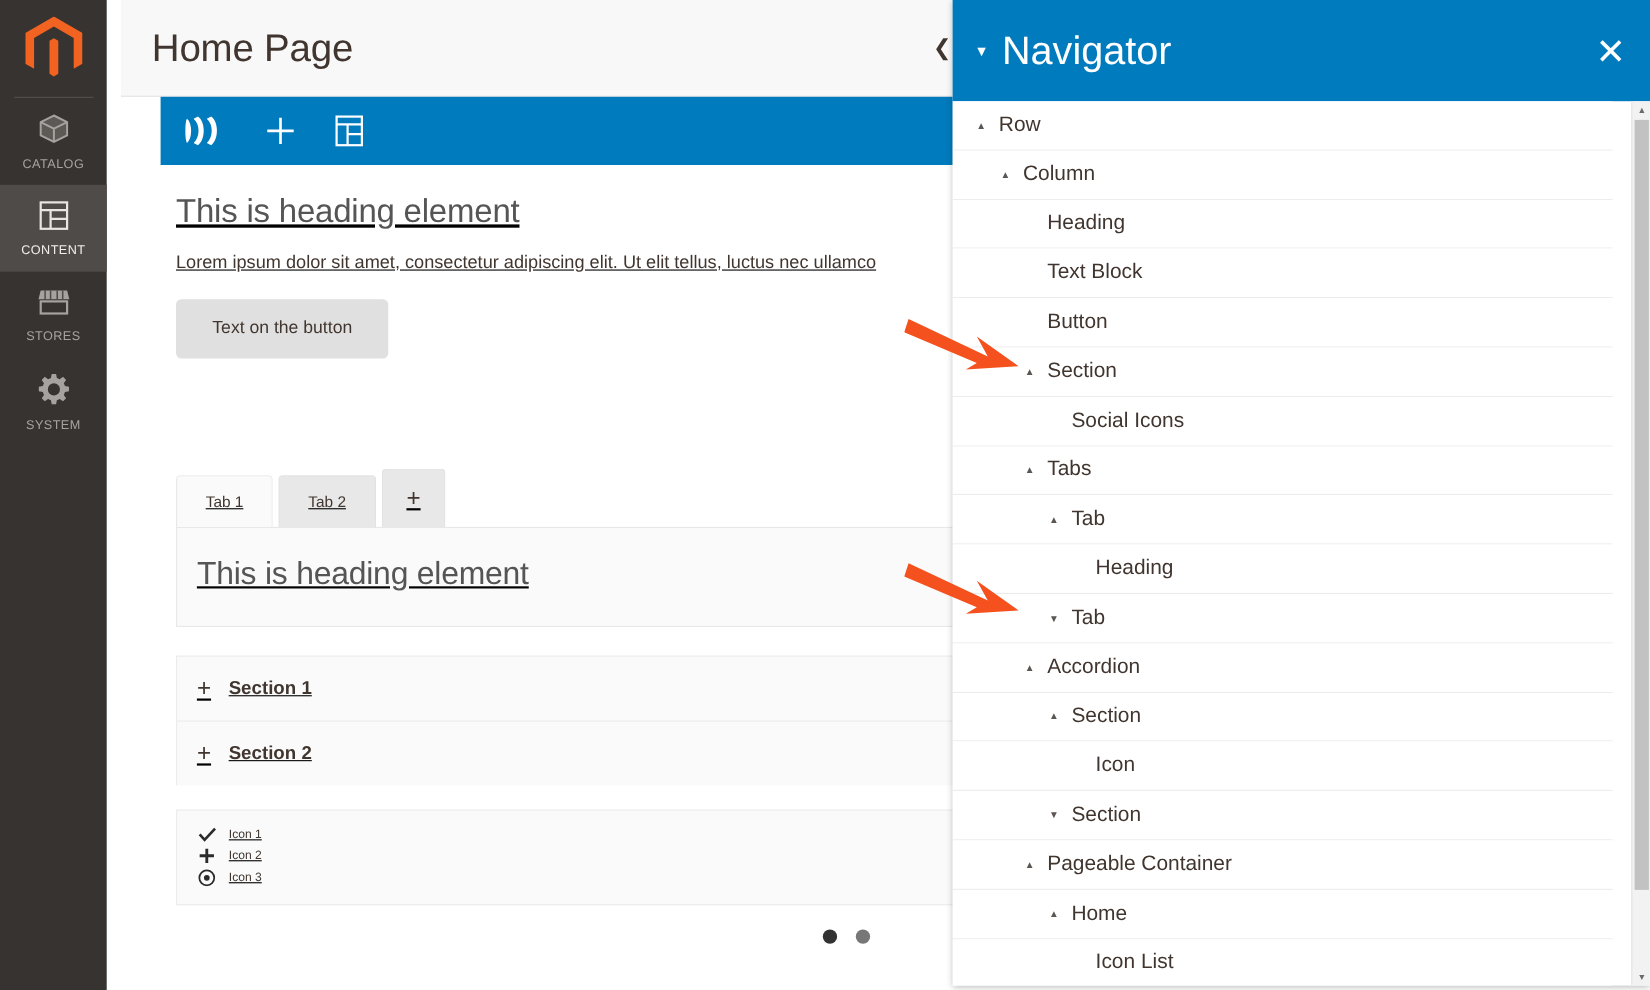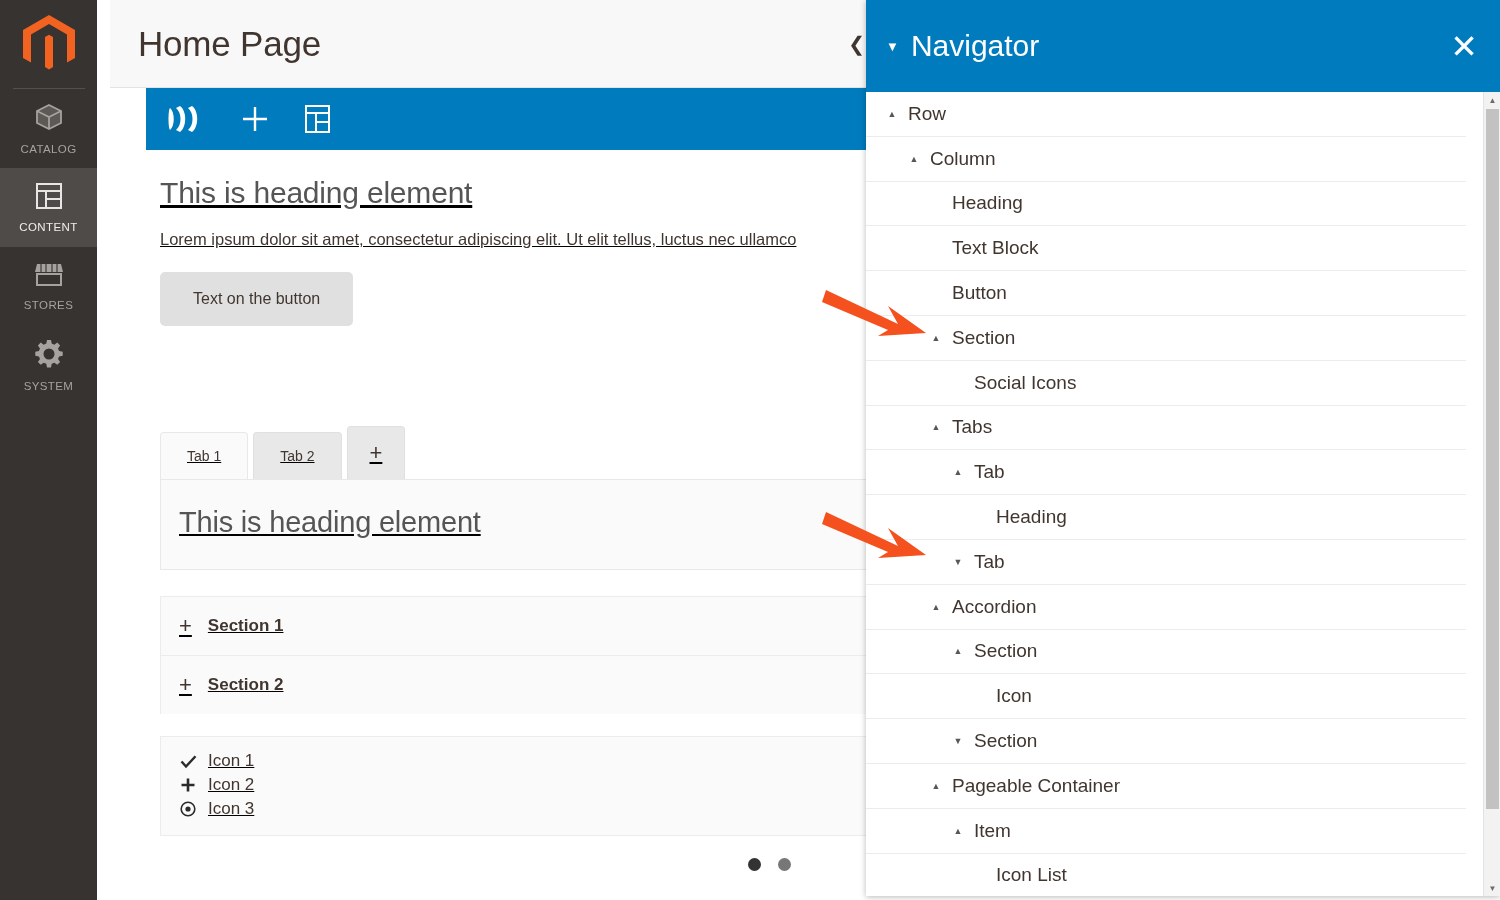--- a/index.html
+++ b/index.html
@@ -137,21 +137,21 @@
     font-size: 30px; line-height: 1; font-weight: 300;
   }
 
   
   .icon-list {
     margin-top: 22px; background: #fafafa; border: 1px solid #ececec;
     padding: 12px 18px 14px 18px;
   }
   .icon-list-item {
     display: flex; align-items: center; gap: 11px;
-    font-size: 17px; color: #41362f; padding: 2px 0;
+    font-size: 11px; color: #41362f; padding: 2px 0;
   }
   .icon-glyph { width: 18px; display:flex; align-items:center; justify-content:center; color:#2b2b2b; }
 
   
   .pager-dots {
     display: flex; gap: 17px; justify-content: center;
     margin-top: 22px; padding-right: 108px;
   }
   .dot { width: 13px; height: 13px; border-radius: 50%; }
 
@@ -162,21 +162,21 @@
     background: #fff;
     box-shadow: 0 1px 6px rgba(0,0,0,0.28);
   }
   .nav-header {
     height: 92px; background: #007bbd;
     display: flex; align-items: center; justify-content: space-between;
     padding: 0 22px 0 20px;
   }
   .nav-header-left { display: flex; align-items: center; gap: 12px; }
   .nav-caret { color: #fff; font-size: 13px; line-height: 1; }
-  .nav-title { color: #fff; font-size: 30px; font-weight: normal; }
+  .nav-title { color: #fff; font-size: 36px; font-weight: normal; }
   .nav-close { color: #fff; font-size: 33px; line-height: 1; font-weight: 300; cursor: pointer; }
 
   .nav-tree-wrap {
     position: relative;
     height: 804px; overflow: hidden;
   }
   .nav-tree { width: 600px; }
   .tree-row {
     height: 44.8px; display: flex; align-items: center;
     border-bottom: 1px solid #ececec;
@@ -463,21 +463,21 @@
           <div class="tree-row" style="padding-left: 84px;">
             <span class="tree-caret">▼</span>
             <span class="tree-label">Section</span>
           </div>
           <div class="tree-row" style="padding-left: 62px;">
             <span class="tree-caret">▲</span>
             <span class="tree-label">Pageable Container</span>
           </div>
           <div class="tree-row" style="padding-left: 84px;">
             <span class="tree-caret">▲</span>
-            <span class="tree-label">Item</span>
+            <span class="tree-label">Home</span>
           </div>
           <div class="tree-row" style="padding-left: 106px;">
             <span class="tree-caret none"></span>
             <span class="tree-label">Icon List</span>
           </div>
         </div>
 
       <div class="nav-scrollbar">
         <span class="sb-arrow up">▲</span>
         <span class="sb-thumb"></span>

